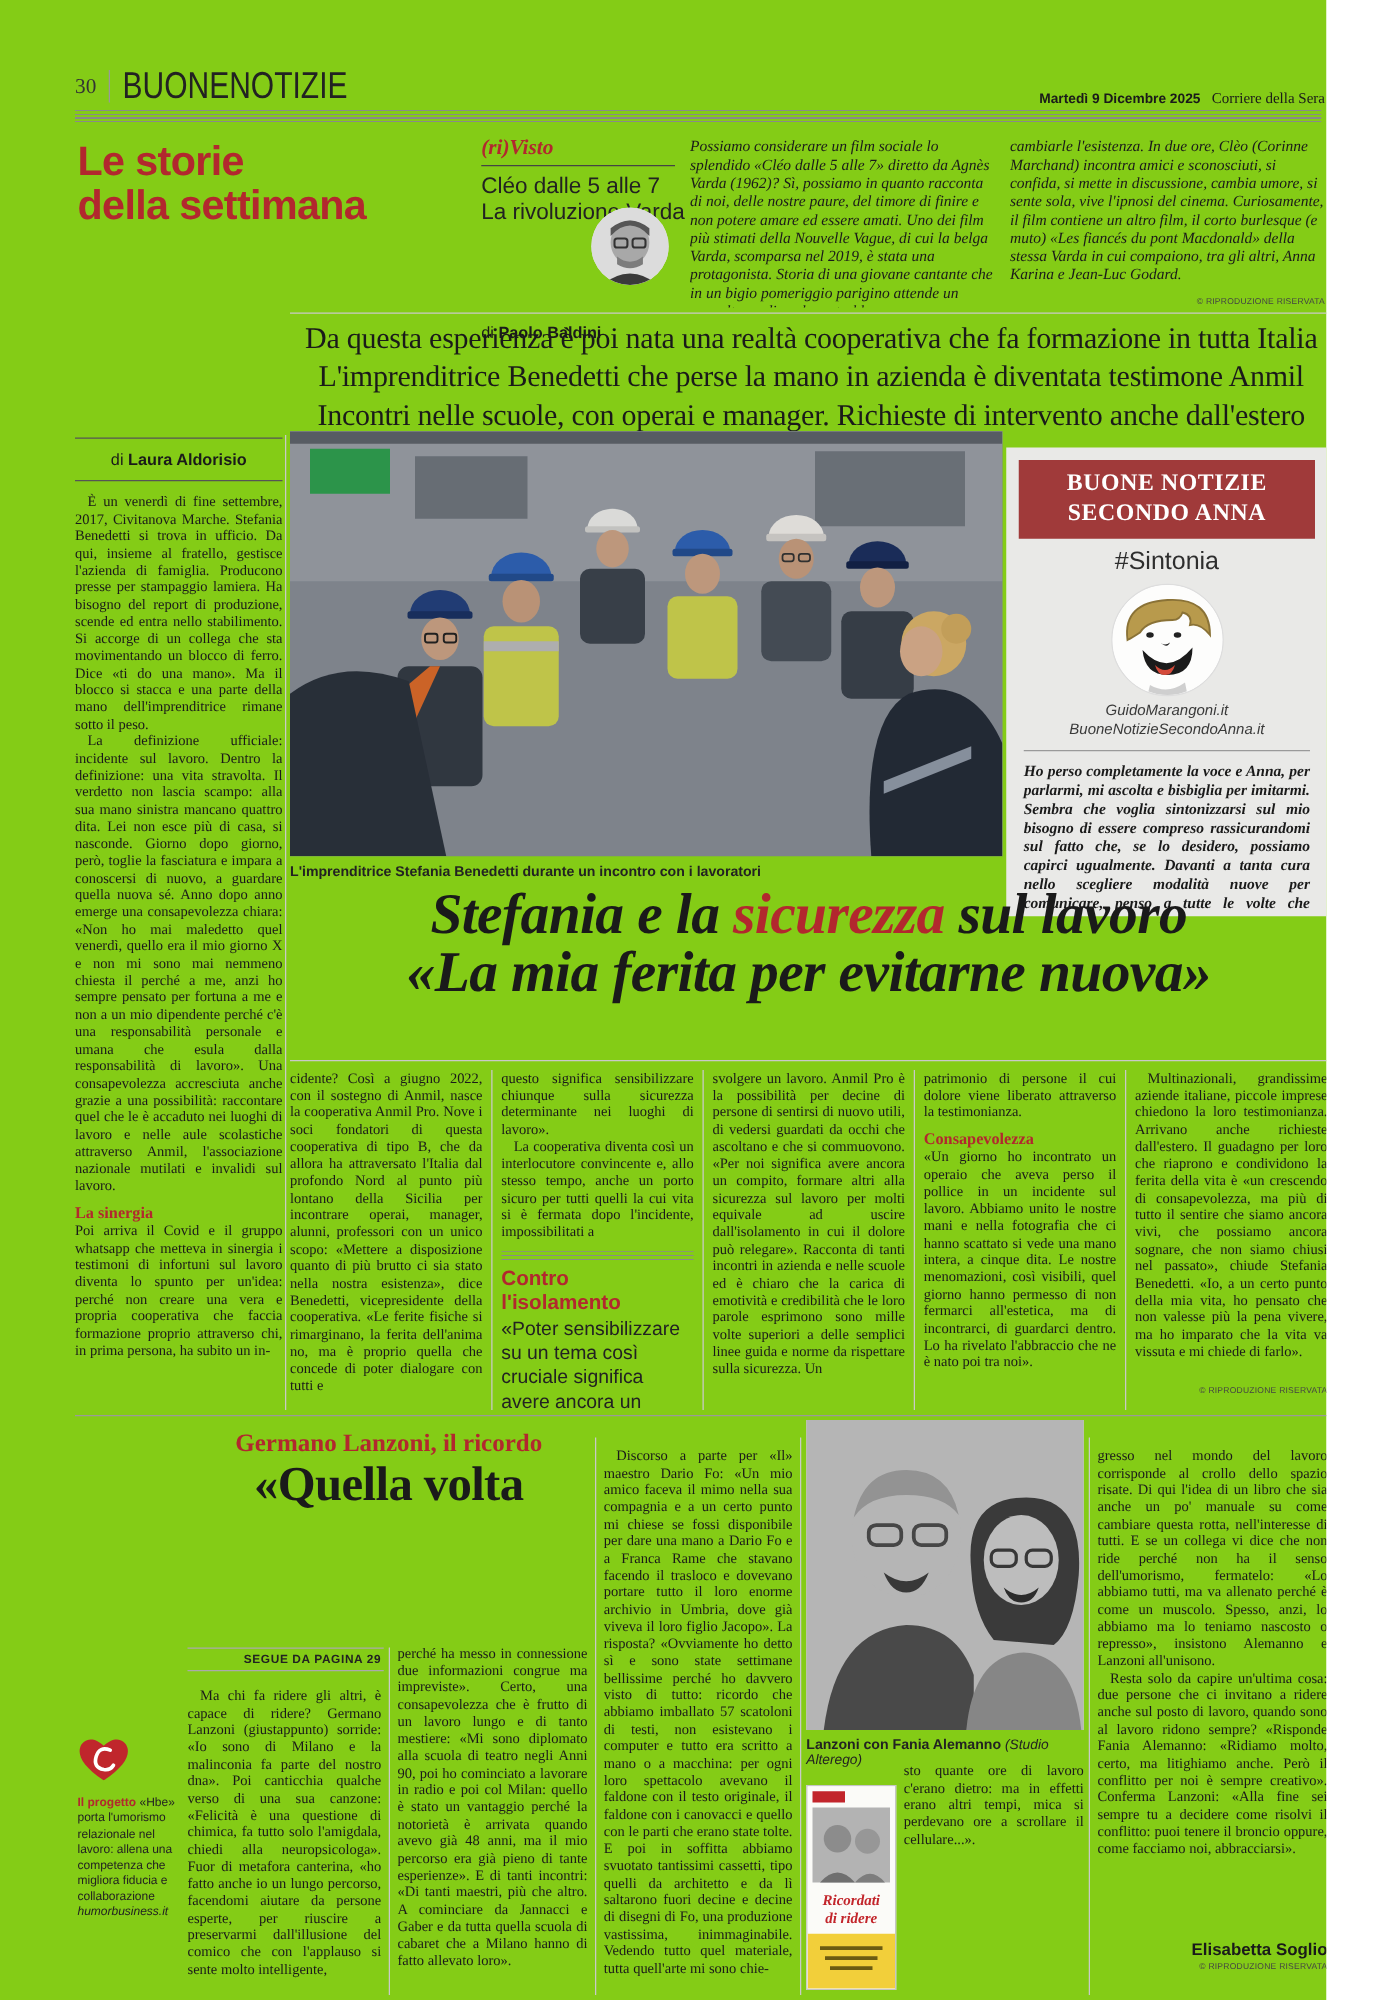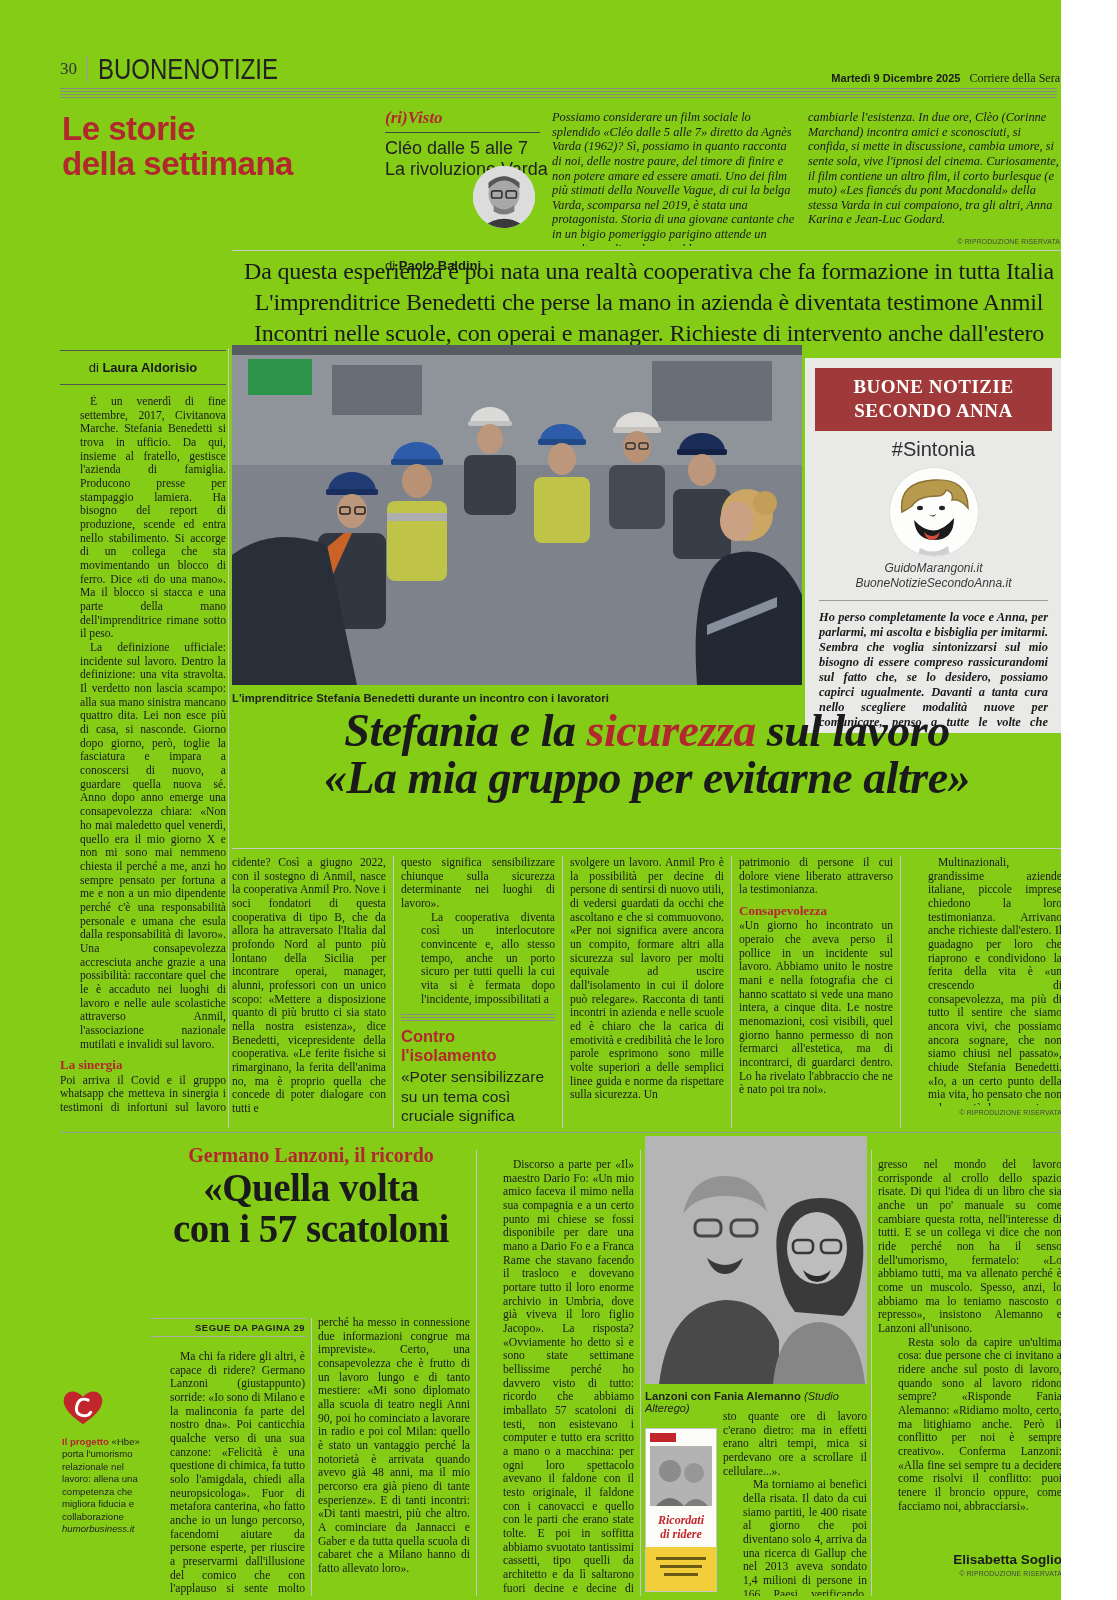--- a/index.html
+++ b/index.html
@@ -12,21 +12,21 @@
   .page{position:relative;width:1061px;height:1600px;background:#84cc16;color:var(--ink);
         font-family:"Liberation Serif",serif;overflow:hidden;}
   .abs{position:absolute;}
   .sans{font-family:"Liberation Sans",sans-serif;}
   .red{color:var(--accent);}
   .hline{position:absolute;height:1px;background:var(--hair);}
   .vsep{position:absolute;width:1px;background:var(--hair);}
   .multirule{background:repeating-linear-gradient(to bottom,#8a8a8a 0,#8a8a8a 1px,transparent 1px,transparent 3px);}
   .body-text{font-size:11.6px;line-height:1.18;text-align:justify;overflow:hidden;}
   .body-text p{margin:0;}
-  .body-text p.ind{text-indent:10px;margin-left:20px;}
+  .body-text p.ind{text-indent:10px;}
   .subhead{color:var(--accent);font-weight:bold;font-size:13px;margin:6px 0 1px 0;font-family:"Liberation Serif",serif;}
   .copyright{font-family:"Liberation Sans",sans-serif;font-size:6.8px;color:#444;text-align:right;letter-spacing:.2px;margin-top:3px;}
   .ital{font-style:italic;}
   .rivisto-col{font-style:italic;font-size:12.4px;line-height:1.18;text-align:left;}
   .headline1{font-size:46px;line-height:1.02;text-align:center;font-weight:bold;letter-spacing:-.5px;font-style:italic;}
   .standfirst-line{font-size:24px;line-height:1.3;text-align:center;letter-spacing:-.2px;}
   .caption{font-family:"Liberation Sans",sans-serif;font-weight:bold;font-size:11.3px;color:#222;}
   .sidebar-text{font-style:italic;font-weight:bold;font-size:12.4px;line-height:1.22;text-align:justify;}
   .quotebox-title{color:var(--accent);font-family:"Liberation Sans",sans-serif;font-weight:bold;font-size:16.5px;margin:5px 0 2px 0;}
   .quotebox-quote{font-family:"Liberation Sans",sans-serif;font-size:15.5px;line-height:1.25;color:#222;}
@@ -196,21 +196,21 @@
       </svg>
     </div>
     <div class="site-line">GuidoMarangoni.it</div>
     <div class="site-line">BuoneNotizieSecondoAnna.it</div>
     <div style="height:1px;background:#9a9a9a;margin:9px 14px;"></div>
     <div class="sidebar-text" style="margin:0 14px;">Ho perso completamente la voce e Anna, per parlarmi, mi ascolta e bisbiglia per imitarmi. Sembra che voglia sintonizzarsi sul mio bisogno di essere compreso rassicurandomi sul fatto che, se lo desidero, possiamo capirci ugualmente. Davanti a tanta cura nello scegliere modalità nuove per comunicare, penso a tutte le volte che rinuncio a una sintonia che desideriamo tutti.</div>
   </div>
 
   <div class="abs headline1" style="left:232px;top:708px;width:830px;">
     <div><span>Stefania e la </span><span class="red">sicurezza</span><span> sul lavoro</span></div>
-    <div>«La mia gruppo per evitarne altre»</div>
+    <div>«La mia ferita per evitarne nuova»</div>
   </div>
 
   <div class="hline" style="left:232px;top:848px;width:830px;"></div>
   <div class="vsep" style="left:393px;top:856px;height:272px;"></div>
   <div class="vsep" style="left:562px;top:856px;height:272px;"></div>
   <div class="vsep" style="left:731px;top:856px;height:272px;"></div>
   <div class="vsep" style="left:900px;top:856px;height:272px;"></div>
 
   <div class="abs body-text" style="left:232px;top:856px;width:154px;height:272px;">
     <p>cidente? Così a giugno 2022, con il sostegno di Anmil, nasce la cooperativa Anmil Pro. Nove i soci fondatori di questa cooperativa di tipo B, che da allora ha attraversato l'Italia dal profondo Nord al punto più lontano della Sicilia per incontrare operai, manager, alunni, professori con un unico scopo: «Mettere a disposizione quanto di più brutto ci sia stato nella nostra esistenza», dice Benedetti, vicepresidente della cooperativa. «Le ferite fisiche si rimarginano, la ferita dell'anima no, ma è proprio quella che concede di poter dialogare con tutti e</p>
@@ -244,21 +244,20 @@
       <p class="ind">Multinazionali, grandissime aziende italiane, piccole imprese chiedono la loro testimonianza. Arrivano anche richieste dall'estero. Il guadagno per loro che riaprono e condividono la ferita della vita è «un crescendo di consapevolezza, ma più di tutto il sentire che siamo ancora vivi, che possiamo ancora sognare, che non siamo chiusi nel passato», chiude Stefania Benedetti. «Io, a un certo punto della mia vita, ho pensato che non valesse più la pena vivere, ma ho imparato che la vita va vissuta e mi chiede di farlo».</p>
     </div>
     <div class="copyright">© RIPRODUZIONE RISERVATA</div>
   </div>
 
   <div class="hline" style="left:60px;top:1132px;width:1002px;background:#9a9a9a;"></div>
 
   <div class="abs kicker2" style="left:148px;top:1144px;width:326px;">Germano Lanzoni, il ricordo</div>
   <div class="abs headline2" style="left:144px;top:1168px;width:334px;">
     <div>«Quella volta</div>
-    <div>con i 57 scatoloni</div>
   </div>
   <div class="abs segue" style="left:150px;top:1318px;width:153px;">
     <span>SEGUE DA PAGINA </span><span>29</span>
   </div>
 
   <div class="vsep" style="left:311px;top:1318px;height:278px;"></div>
   <div class="vsep" style="left:476px;top:1150px;height:446px;"></div>
   <div class="vsep" style="left:640px;top:1150px;height:446px;"></div>
   <div class="vsep" style="left:871px;top:1150px;height:446px;"></div>
 
@@ -310,21 +309,20 @@
       <text x="35" y="109" text-anchor="middle" font-family="Liberation Serif, serif" font-style="italic" font-weight="bold" font-size="12" fill="#c2252b">di ridere</text>
       <rect x="0" y="118" width="70" height="44" fill="#f2cf3a"></rect>
       <rect x="10" y="128" width="50" height="3" fill="#6b5b12"></rect>
       <rect x="14" y="136" width="42" height="3" fill="#6b5b12"></rect>
       <rect x="18" y="144" width="34" height="3" fill="#6b5b12"></rect>
     </svg>
   </div>
 
   <div class="abs body-text" style="left:723px;top:1410px;width:144px;height:186px;">
     <p>sto quante ore di lavoro c'erano dietro: ma in effetti erano altri tempi, mica si perdevano ore a scrollare il cellulare...».</p>
-    <p class="ind">Ma torniamo ai benefici della risata. Il dato da cui siamo partiti, le 400 risate al giorno che poi diventano solo 4, arriva da una ricerca di Gallup che nel 2013 aveva sondato 1,4 milioni di persone in 166 Paesi verificando, appunto, che l'in-</p>
   </div>
 
   <div class="abs" style="left:878px;top:1158px;width:184px;">
     <div class="body-text" style="height:392px;">
       <p>gresso nel mondo del lavoro corrisponde al crollo dello spazio risate. Di qui l'idea di un libro che sia anche un po' manuale su come cambiare questa rotta, nell'interesse di tutti. E se un collega vi dice che non ride perché non ha il senso dell'umorismo, fermatelo: «Lo abbiamo tutti, ma va allenato perché è come un muscolo. Spesso, anzi, lo abbiamo ma lo teniamo nascosto o represso», insistono Alemanno e Lanzoni all'unisono.</p>
       <p class="ind">Resta solo da capire un'ultima cosa: due persone che ci invitano a ridere anche sul posto di lavoro, quando sono al lavoro ridono sempre? «Risponde Fania Alemanno: «Ridiamo molto, certo, ma litighiamo anche. Però il conflitto per noi è sempre creativo». Conferma Lanzoni: «Alla fine sei sempre tu a decidere come risolvi il conflitto: puoi tenere il broncio oppure, come facciamo noi, abbracciarsi».</p>
     </div>
     <div class="author">Elisabetta Soglio</div>
     <div class="copyright">© RIPRODUZIONE RISERVATA</div>
   </div>

